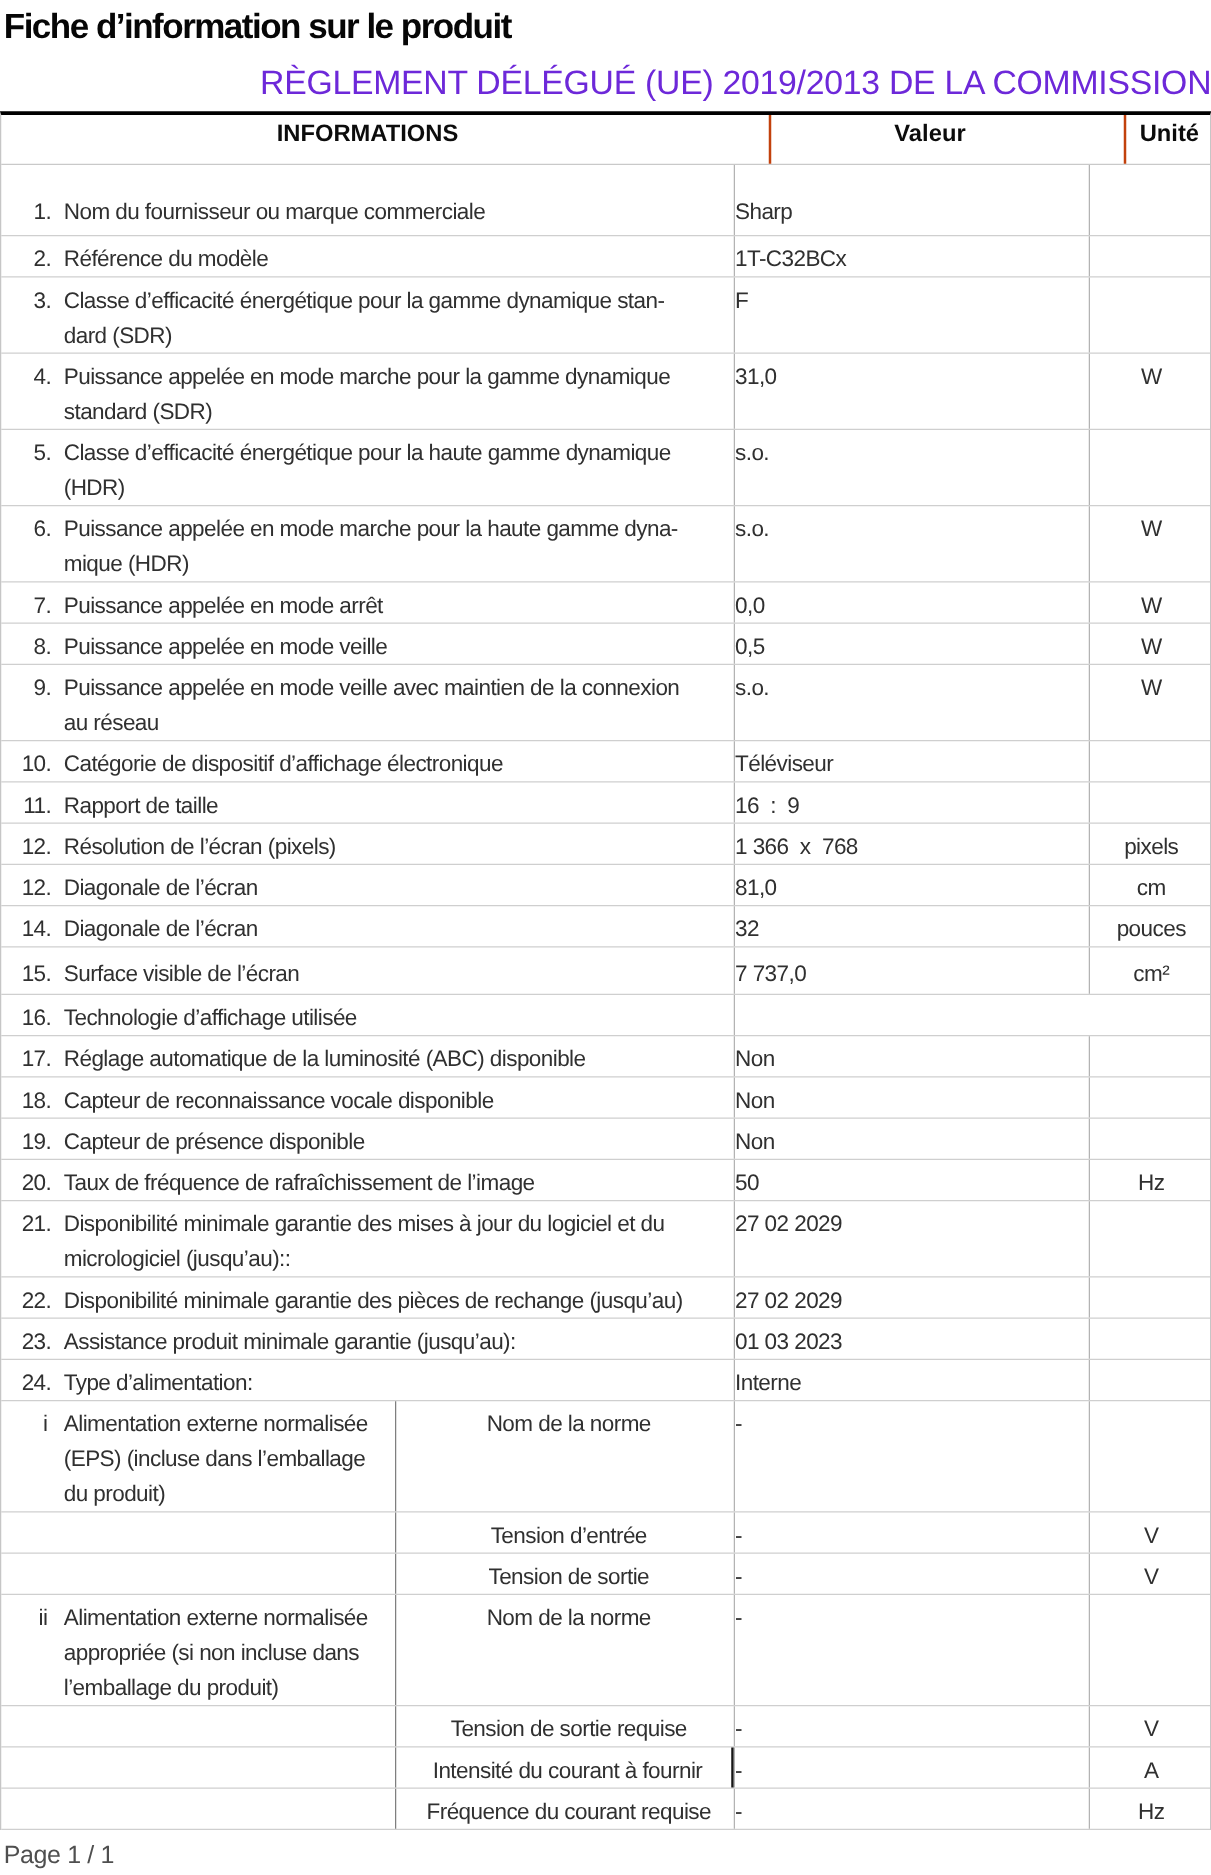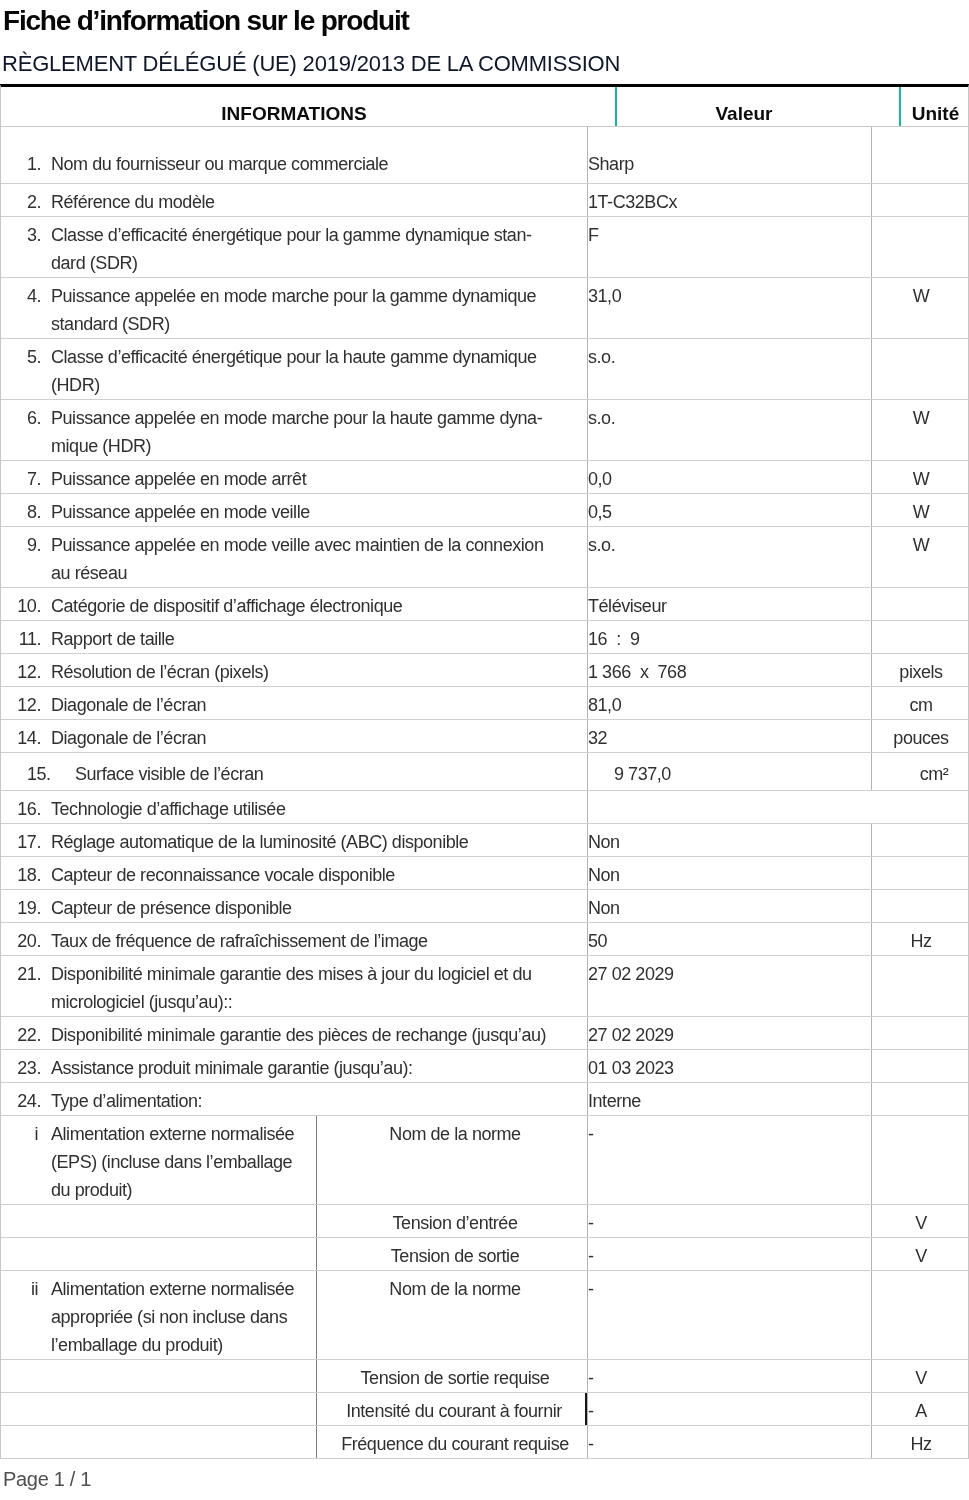--- a/index.html
+++ b/index.html
@@ -11,40 +11,40 @@
     position: relative;
     overflow: hidden;
   }
   .doc { padding: 6px 0 0 0; }
   .doc-title {
     font-size: 28px; font-weight: 700; color: #060606;
     letter-spacing: -1.2px; line-height: 1.08;
     padding-left: 3px;
   }
   .doc-subtitle {
-    font-size: 22px; font-weight: 400; color: #0f172a;
-    letter-spacing: -0.2px; margin-top: 15px; padding-left: 2px;
+    font-size: 27px; font-weight: 400; color: #6d28d9;
+    letter-spacing: -0.2px; margin-top: 15px; padding-left: 2px; text-align: right;
   }
   .sheet-table {
     margin-top: 7px;
     border-top: 3px solid #000;
     border-left: 1px solid #c6c6c6;
     border-right: 1px solid #c6c6c6;
   }
   
   .thead {
     display: grid;
     grid-template-columns: 586px 284px 99px;
     min-height: 40px;
     box-sizing: border-box;
     border-bottom: 1px solid #c9c9c9;
     font-weight: 700; color: #0c0c0c; font-size: 19px;
   }
-  .th { text-align: center; padding-top: 16px; box-sizing: border-box; }
-  .th-val, .th-unit { border-left: 2px solid #14b8a6; margin-left: 28px; }
+  .th { text-align: center; padding-top: 5px; box-sizing: border-box; }
+  .th-val, .th-unit { border-left: 2px solid #c2410c; margin-left: 28px; }
   
   .row {
     display: grid;
     box-sizing: border-box;
     min-height: 33px;
     border-bottom: 1px solid #cfcfcf;
     font-size: 18px;
     letter-spacing: -0.45px;
   }
   .row.main  { grid-template-columns: 48px 538px 284px 99px; }
@@ -55,21 +55,21 @@
   .label  { white-space: pre; padding-left: 2px; }
   .label-l{ white-space: pre; padding-left: 2px; }
   .label-r{ white-space: pre; padding-left: 6px; border-left: 1px solid #7f7f7f; text-align: center; }
   .value  { text-align: left; white-space: pre; border-left: 1px solid #b3b3b3; }
   .unit   { text-align: center; border-left: 1px solid #b3b3b3; }
   .row.cursor-bar .label-r { border-right: 2px solid #161616; }
   
   .rows .row:nth-child(1) { min-height: 57px; }
   .rows .row:nth-child(1) .cell { padding-top: 23px; }
   .rows .row:nth-child(15) { min-height: 38px; }
-  .rows .row:nth-child(15) .cell { padding-top: 7px; padding-left: 26px; }
+  .rows .row:nth-child(15) .cell { padding-top: 7px; }
   .footer {
     margin-top: 9px; padding-left: 3px;
     font-size: 20px; color: #4f4f4f; letter-spacing: -0.3px;
   }
 </style>
 </head>
 <body>
 
 <div class="doc">
   <div class="doc-title">Fiche d’information sur le produit</div>
@@ -167,21 +167,21 @@
   </div>
         <div class="row main">
     <div class="cell num">14.</div>
     <div class="cell label">Diagonale de l’écran</div>
     <div class="cell value">32</div>
     <div class="cell unit">pouces</div>
   </div>
         <div class="row main">
     <div class="cell num">15.</div>
     <div class="cell label">Surface visible de l’écran</div>
-    <div class="cell value">9 737,0</div>
+    <div class="cell value">7 737,0</div>
     <div class="cell unit">cm²</div>
   </div>
         <div class="row main">
     <div class="cell num">16.</div>
     <div class="cell label">Technologie d’affichage utilisée</div>
     <div class="cell unit"></div>
   </div>
         <div class="row main">
     <div class="cell num">17.</div>
     <div class="cell label">Réglage automatique de la luminosité (ABC) disponible</div>

